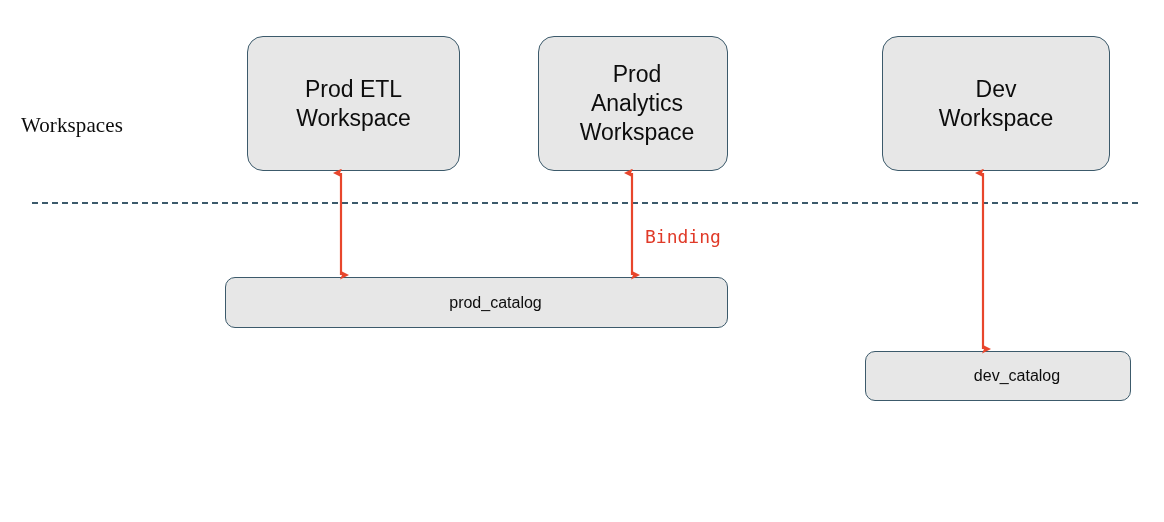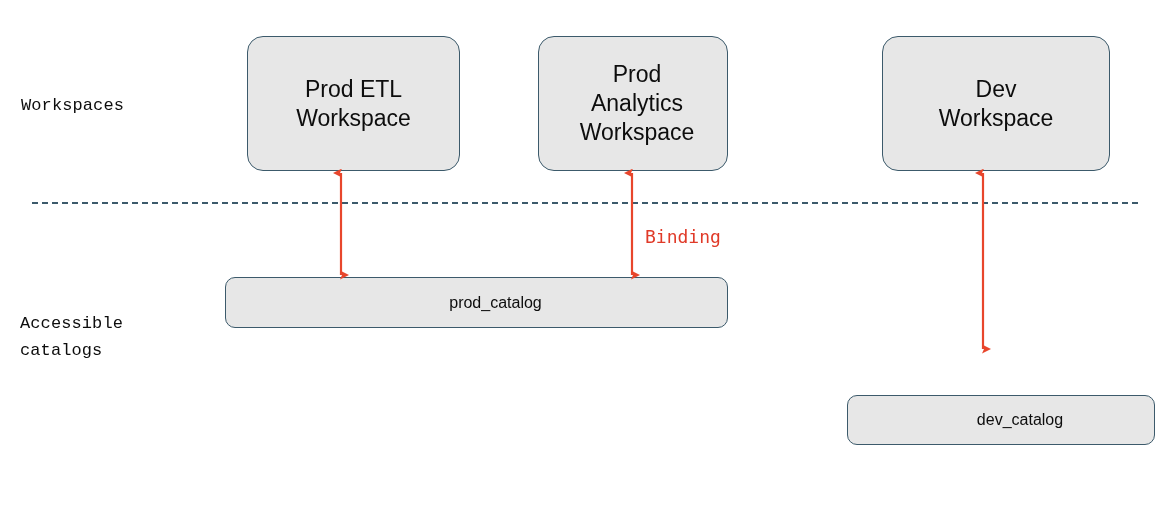--- a/index.html
+++ b/index.html
@@ -16,25 +16,26 @@
     width: 1164px;
     height: 522px;
     background: #ffffff;
     overflow: hidden;
   }
 
   
   .row-label {
     position: absolute;
     color: #0d0d0d;
-    font-size: 17px;
+    font-size: 21px;
     line-height: 27px;
-    font-family: Liberation Mono, monospace;
+    font-family: Liberation Serif, serif;
     white-space: pre-line;
     letter-spacing: 0.1px;
+    margin-top: 20px;
   }
   #label-workspaces { left: 21px; top: 92px; }
   #label-catalogs   { left: 20px; top: 310px; }
 
   
   .node {
     position: absolute;
     box-sizing: border-box;
     background: #e7e7e7;
     border: 1.6px solid #3c5a6b;
@@ -58,21 +59,21 @@
     border-radius: 10px;
     font-size: 16px;
     line-height: 20px;
     padding-left: 38px;
   }
 
   #node-prod-etl       { left: 247px; top: 36px;  width: 213px; height: 135px; }
   #node-prod-analytics { left: 538px; top: 36px;  width: 190px; height: 135px; padding-left: 8px; }
   #node-dev            { left: 882px; top: 36px;  width: 228px; height: 135px; }
   #node-prod-catalog   { left: 225px; top: 277px; width: 503px; height: 51px;  }
-  #node-dev-catalog    { left: 847px; top: 351px; width: 308px; height: 50px; margin-top: 44px;  }
+  #node-dev-catalog    { left: 865px; top: 351px; width: 266px; height: 50px;  }
 
   
   #divider {
     position: absolute;
     left: 32px;
     top: 202px;
     width: 1106px;
     height: 0;
     border-top: 2px dashed #3c5a6b;
   }
@@ -100,22 +101,20 @@
     white-space: nowrap;
   }
 </style>
 </head>
 <body>
 
 <div id="canvas">
 
   <div class="row-label" id="label-workspaces">Workspaces</div>
 
-  <div class="row-label" id="label-catalogs">Accessible
-catalogs</div>
 
   <div id="divider"></div>
 
   <div class="node workspace-node" id="node-prod-etl">
     <span class="node-label">Prod ETL
 Workspace</span>
   </div>
 
   <div class="node workspace-node" id="node-prod-analytics">
     <span class="node-label">Prod

